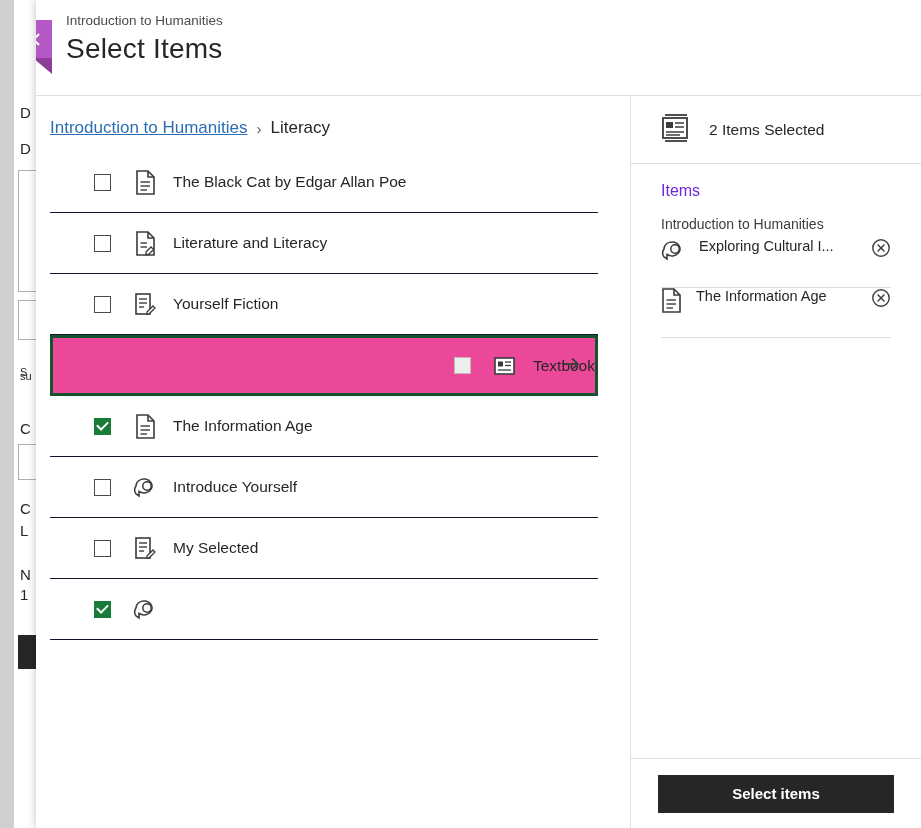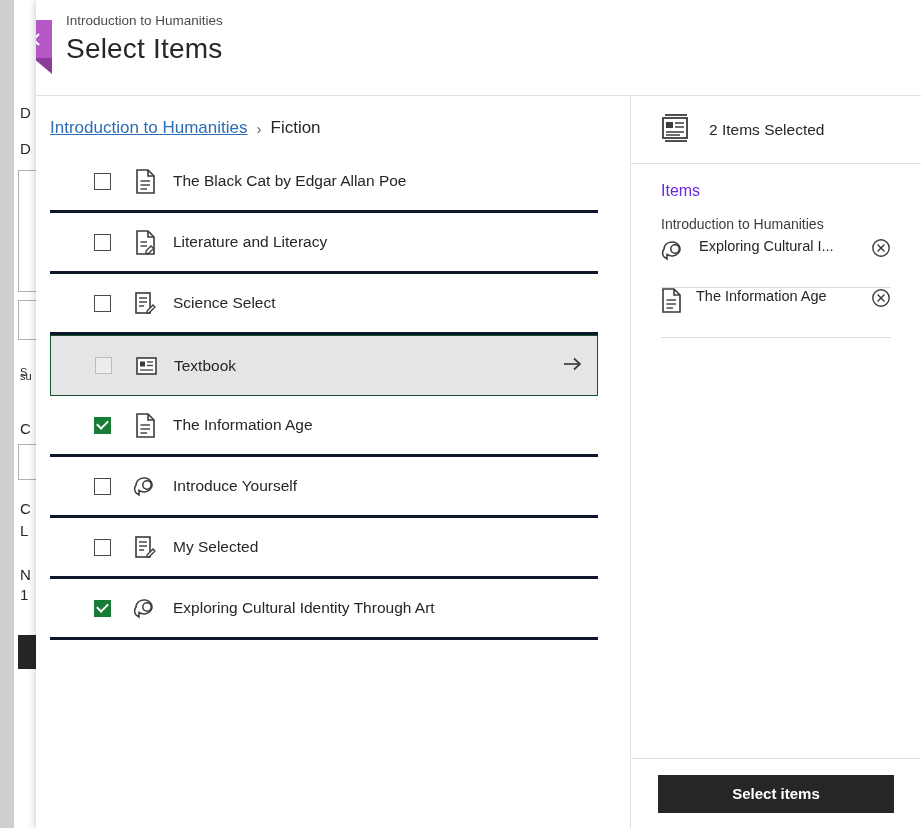--- a/index.html
+++ b/index.html
@@ -169,28 +169,29 @@
     margin: 0;
     padding: 0;
     list-style: none;
   }
   .list-item {
     position: relative;
     display: flex;
     align-items: center;
     height: 61px;
     margin: 0 32px 0 14px;
-    border-bottom: 3px solid #0f172a;
+    border-bottom: 1px solid #0f172a;
     box-sizing: border-box;
   }
   .list-item.highlight {
-    background: #e5e5e5;
-    border: 1px solid #14532d;
+    background: #ec4899;
+    border: 3px solid #14532d;
     margin-left: 14px;
     margin-right: 32px;
+    justify-content: flex-end;
   }
   .checkbox {
     width: 17px;
     height: 17px;
     border: 1.5px solid #4a4a4a;
     box-sizing: border-box;
     margin-left: 44px;
     margin-right: 22px;
     background: #ffffff;
     flex: 0 0 auto;
@@ -351,21 +352,21 @@
     <div id="modal-title">Select Items</div>
   </div>
 
   <div id="modal-body">
 
     <div id="left-pane">
 
       <div id="breadcrumb">
         <span class="crumb-link">Introduction to Humanities</span>
         <span class="crumb-sep">›</span>
-        <span class="crumb-current">Fiction</span>
+        <span class="crumb-current">Literacy</span>
       </div>
 
       <ul class="item-list">
 
         <li class="list-item">
           <span class="checkbox"></span>
           <span class="item-icon">
             <svg width="21" height="25" viewBox="0 0 21 25" aria-hidden="true">
               <path d="M2 1h11l6 6v17H2z" fill="#ffffff" stroke="#3b3b3b" stroke-width="1.6"></path>
               <path d="M13 1v6h6" fill="none" stroke="#3b3b3b" stroke-width="1.6"></path>
@@ -395,21 +396,21 @@
           <span class="checkbox"></span>
           <span class="item-icon">
             <svg width="22" height="25" viewBox="0 0 22 25" aria-hidden="true">
               <rect x="2" y="2" width="14" height="20" fill="#ffffff" stroke="#3b3b3b" stroke-width="1.6"></rect>
               <line x1="5" y1="7" x2="13" y2="7" stroke="#3b3b3b" stroke-width="1.4"></line>
               <line x1="5" y1="11" x2="13" y2="11" stroke="#3b3b3b" stroke-width="1.4"></line>
               <line x1="5" y1="15" x2="10" y2="15" stroke="#3b3b3b" stroke-width="1.4"></line>
               <path d="M13 20l6-6 2 2-6 6h-2z" fill="#ffffff" stroke="#3b3b3b" stroke-width="1.3"></path>
             </svg>
           </span>
-          <span class="item-label">Science Select</span>
+          <span class="item-label">Yourself Fiction</span>
         </li>
 
         <li class="list-item highlight">
           <span class="checkbox disabled"></span>
           <span class="item-icon">
             <svg width="23" height="22" viewBox="0 0 23 22" aria-hidden="true">
               <rect x="2" y="3" width="19" height="16" fill="#ffffff" stroke="#3b3b3b" stroke-width="1.6"></rect>
               <rect x="5" y="6.5" width="5" height="5" fill="#3b3b3b"></rect>
               <line x1="12" y1="7" x2="18" y2="7" stroke="#3b3b3b" stroke-width="1.3"></line>
               <line x1="12" y1="10.5" x2="18" y2="10.5" stroke="#3b3b3b" stroke-width="1.3"></line>
@@ -465,21 +466,20 @@
         </li>
 
         <li class="list-item">
           <span class="checkbox checked"></span>
           <span class="item-icon">
             <svg width="24" height="24" viewBox="0 0 24 24" aria-hidden="true">
               <path d="M3 11a8 7 0 1 1 3 5.4V21l-3.2-2.3A7 7 0 0 1 3 11z" fill="#ffffff" stroke="#3b3b3b" stroke-width="1.5"></path>
               <circle cx="14" cy="11" r="4.2" fill="#ffffff" stroke="#3b3b3b" stroke-width="1.5"></circle>
             </svg>
           </span>
-          <span class="item-label">Exploring Cultural Identity Through Art</span>
         </li>
 
       </ul>
     </div>
 
     <div id="right-pane">
 
       <div id="selected-header">
         <span>
           <svg width="34" height="32" viewBox="0 0 34 32" aria-hidden="true">

